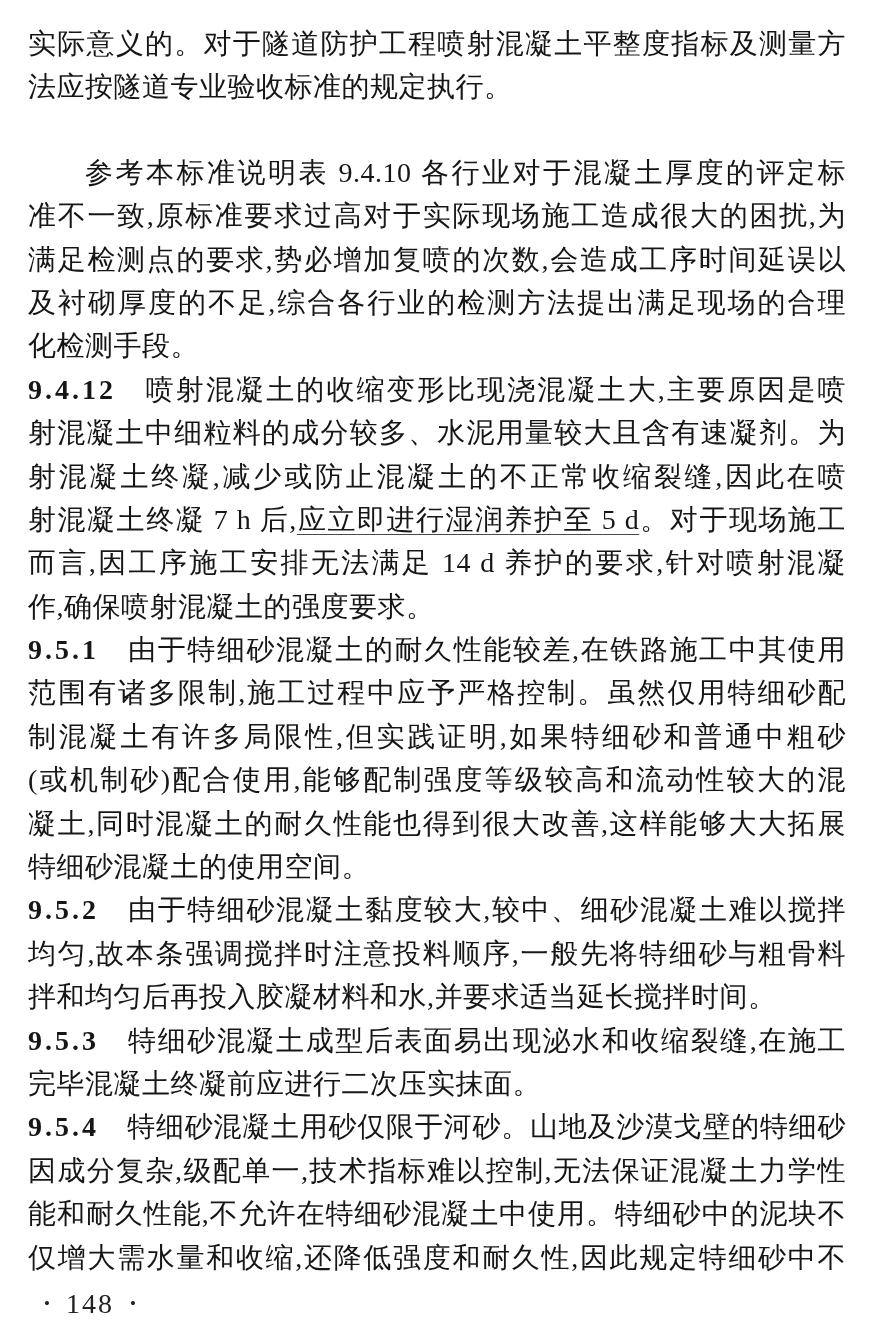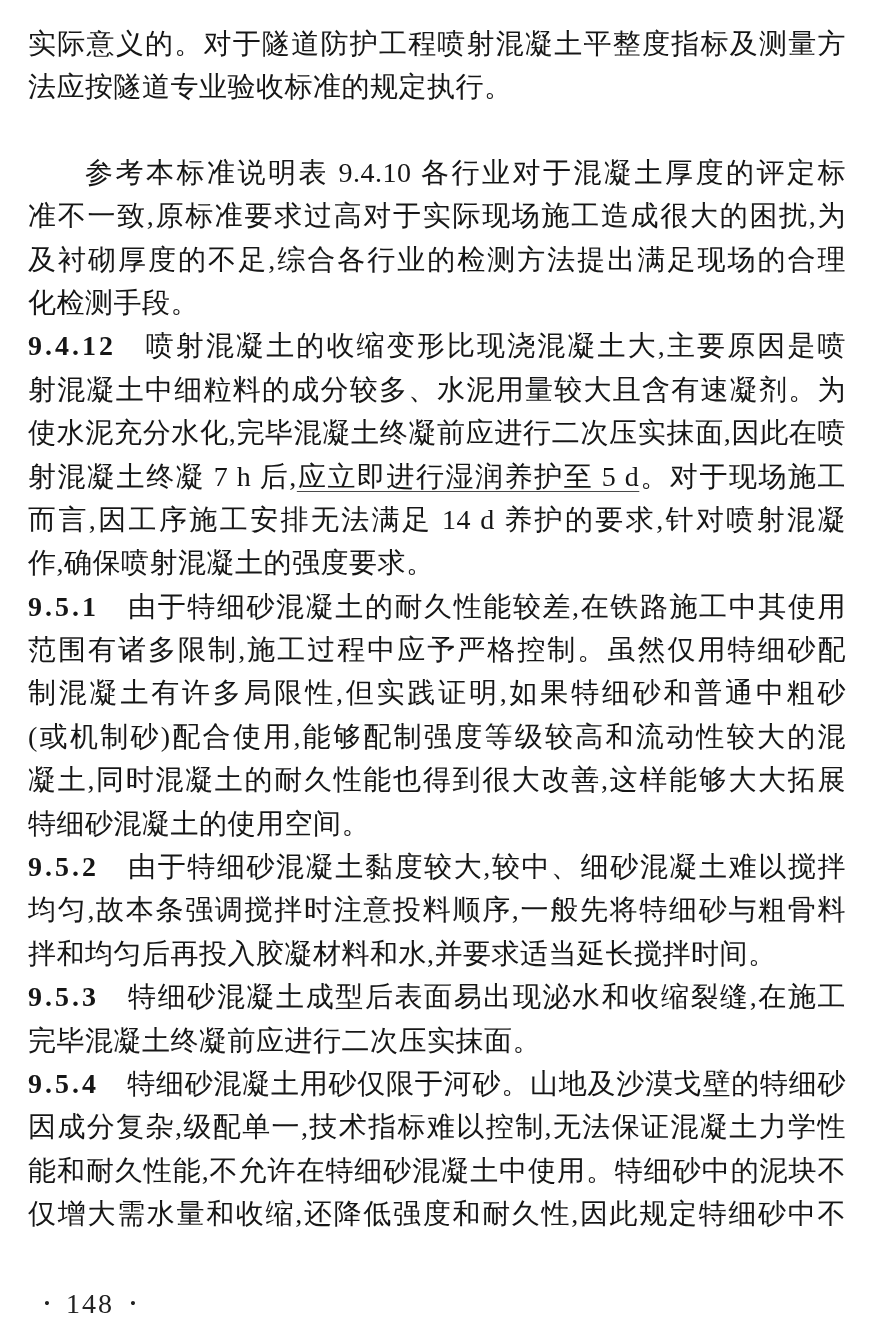--- a/index.html
+++ b/index.html
@@ -68,25 +68,26 @@
 </style>
 </head>
 <body>
 
 <div class="page">
   <div class="body-text">
       <div class="line"><span class="seg">实际意义的。对于隧道防护工程喷射混凝土平整度指标及测量方</span></div>
       <div class="line end"><span class="seg">法应按隧道专业验收标准的规定执行。</span></div>
       <div class="line indent"><span class="seg">参考本标准说明表 9.4.10 各行业对于混凝土厚度的评定标</span></div>
       <div class="line"><span class="seg">准不一致,原标准要求过高对于实际现场施工造成很大的困扰,为</span></div>
+      <div class="line"><span class="seg">满足检测点的要求,势必增加复喷的次数,会造成工序时间延误以</span></div>
       <div class="line"><span class="seg">及衬砌厚度的不足,综合各行业的检测方法提出满足现场的合理</span></div>
       <div class="line end"><span class="seg">化检测手段。</span></div>
       <div class="line"><span class="secnum">9.4.12</span><span class="seg">喷射混凝土的收缩变形比现浇混凝土大,主要原因是喷</span></div>
       <div class="line"><span class="seg">射混凝土中细粒料的成分较多、水泥用量较大且含有速凝剂。为</span></div>
-      <div class="line"><span class="seg">使水泥充分水化,完毕混凝土终凝前应进行二次压实抹面,因此在喷</span></div>
+      <div class="line"><span class="seg">射混凝土终凝,减少或防止混凝土的不正常收缩裂缝,因此在喷</span></div>
       <div class="line"><span class="seg">射混凝土终凝 7 h 后,</span><span class="uline">应立即进行湿润养护至 5 d</span><span class="seg">。对于现场施工</span></div>
       <div class="line"><span class="seg">而言,因工序施工安排无法满足 14 d 养护的要求,针对喷射混凝</span></div>
       <div class="line end"><span class="seg">作,确保喷射混凝土的强度要求。</span></div>
       <div class="line"><span class="secnum">9.5.1</span><span class="seg">由于特细砂混凝土的耐久性能较差,在铁路施工中其使用</span></div>
       <div class="line"><span class="seg">范围有诸多限制,施工过程中应予严格控制。虽然仅用特细砂配</span></div>
       <div class="line"><span class="seg">制混凝土有许多局限性,但实践证明,如果特细砂和普通中粗砂</span></div>
       <div class="line"><span class="seg">(或机制砂)配合使用,能够配制强度等级较高和流动性较大的混</span></div>
       <div class="line"><span class="seg">凝土,同时混凝土的耐久性能也得到很大改善,这样能够大大拓展</span></div>
       <div class="line end"><span class="seg">特细砂混凝土的使用空间。</span></div>
       <div class="line"><span class="secnum">9.5.2</span><span class="seg">由于特细砂混凝土黏度较大,较中、细砂混凝土难以搅拌</span></div>

